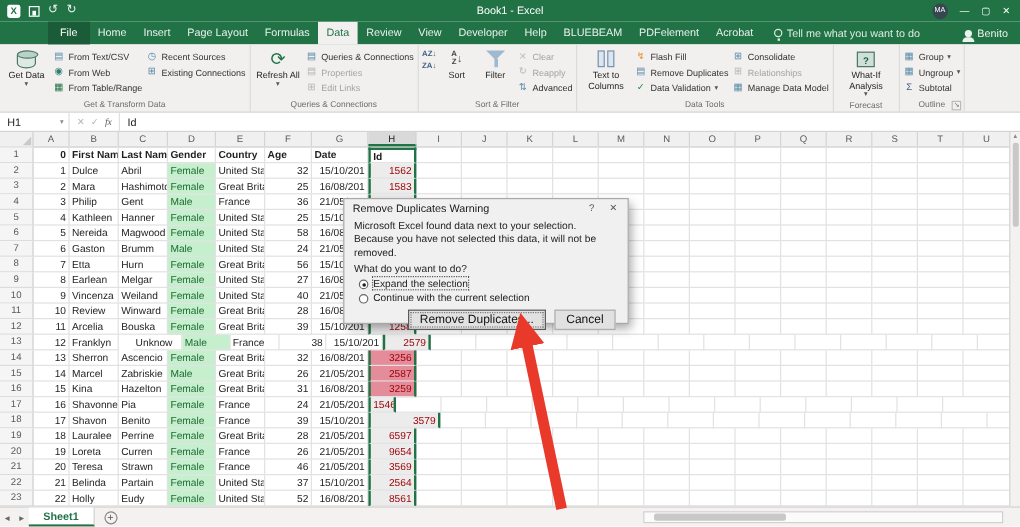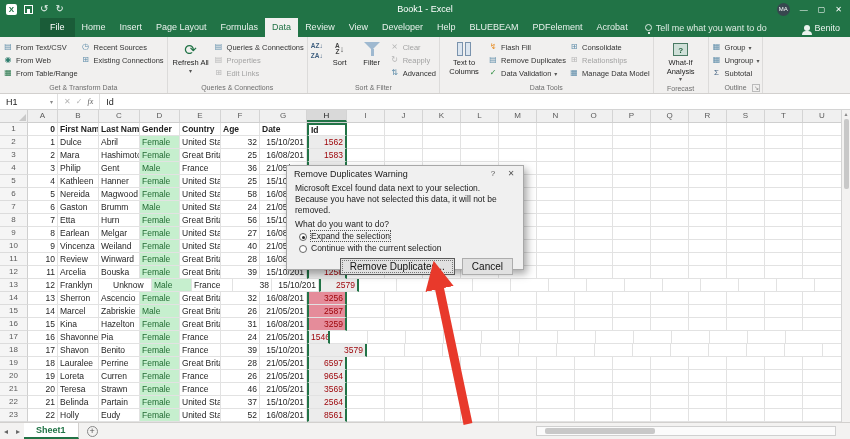--- a/index.html
+++ b/index.html
@@ -161,20 +161,27 @@
     <div class="sharebox">
       <span class="person"></span>
       <span>Benito</span>
     </div>
   </div>
 
   <div class="ribbon">
 
     <div class="rgroup">
       <div class="rg-items">
+        <div class="bigbtn" style="width:38px">
+          <span class="bicon">
+              <span class="cyl"></span>
+            </span>
+          <span>Get Data</span>
+            <span class="dd">▾</span>
+        </div>
         <div class="smcol">
           <div class="smallitem">
               <span class="sicon" style="color:#5b8aa8">▤</span>
               <span>From Text/CSV</span>
             </div>
           <div class="smallitem">
               <span class="sicon" style="color:#2e7d6e">◉</span>
               <span>From Web</span>
             </div>
           <div class="smallitem">

